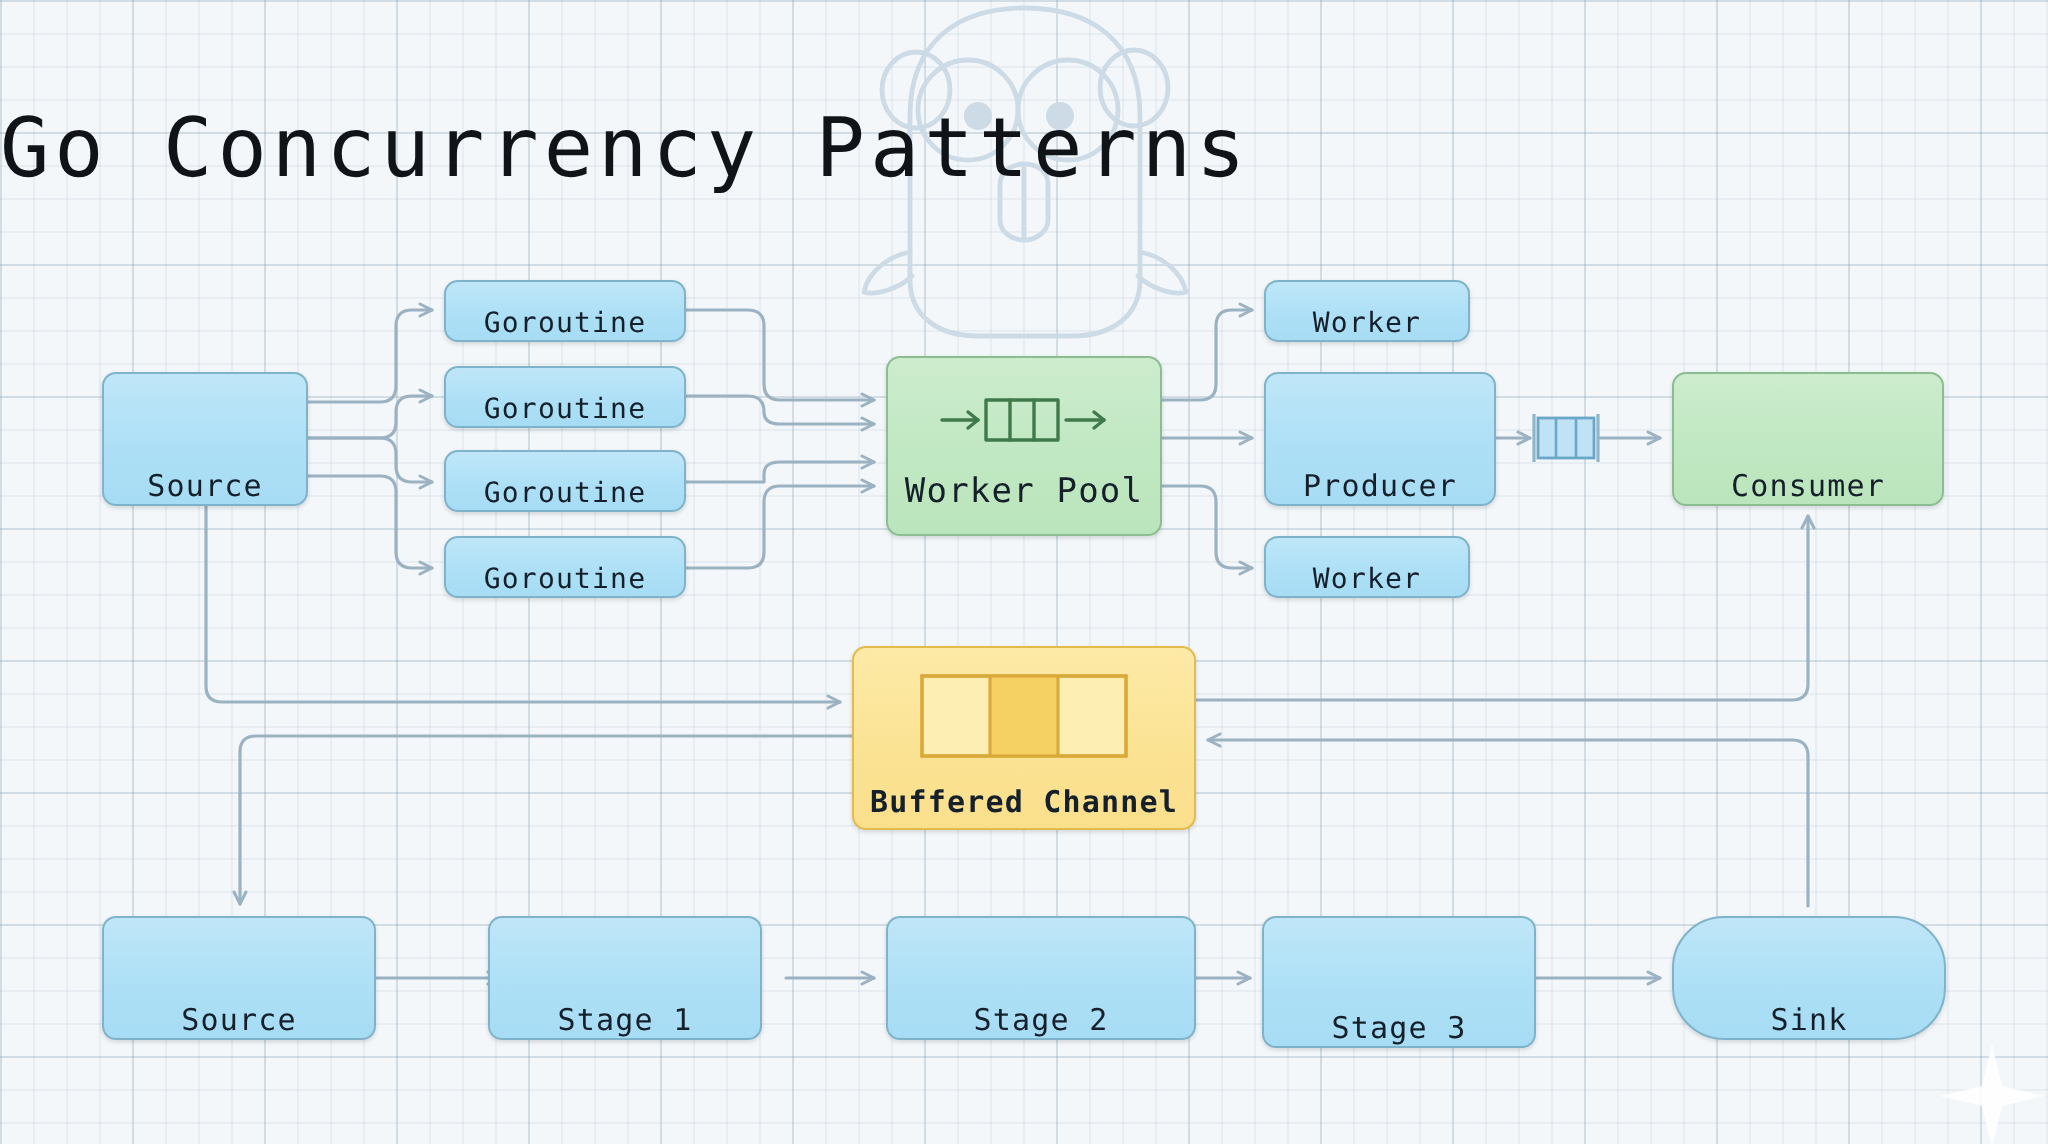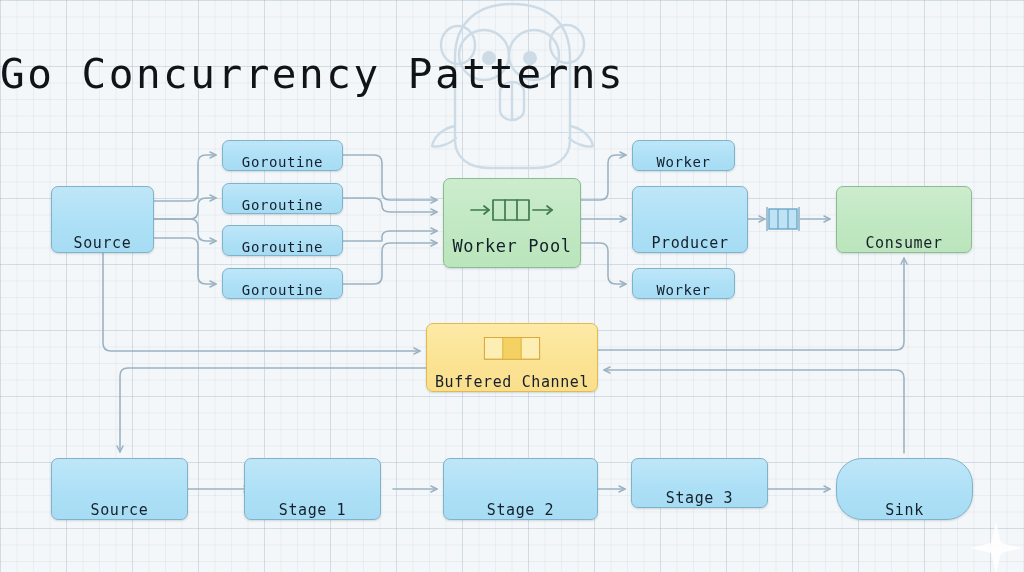--- a/index.html
+++ b/index.html
@@ -205,40 +205,40 @@
     <span class="lbl">Producer</span>
   </div>
   <div class="node n-blue" style="left:632px; top:268px; width:103px; height:31px; font-size:14px;">
     <span class="lbl">Worker</span>
   </div>
 
   <div class="node n-green" style="left:836px; top:186px; width:136px; height:67px; font-size:15px;">
     <span class="lbl">Consumer</span>
   </div>
 
-  <div class="node n-yellow" style="left:426px; top:323px; width:172px; height:69px; font-size:15px; justify-content:flex-start; padding-top:13px; z-index:4;">
+  <div class="node n-yellow" style="left:426px; top:323px; width:172px; height:92px; font-size:15px; justify-content:flex-start; padding-top:13px; z-index:4;font-weight:bold;">
     <svg width="104" height="42" viewBox="0 0 104 42" xmlns="http://www.w3.org/2000/svg">
       <rect x="1" y="1" width="102" height="40" fill="#fdeeb4" stroke="#d9a93a" stroke-width="1.6"></rect>
       <rect x="35" y="1" width="34" height="40" fill="#f5d163" stroke="none"></rect>
       <line x1="35" y1="1" x2="35" y2="41" stroke="#d9a93a" stroke-width="1.6"></line>
       <line x1="69" y1="1" x2="69" y2="41" stroke="#d9a93a" stroke-width="1.6"></line>
       <rect x="1" y="1" width="102" height="40" fill="none" stroke="#d9a93a" stroke-width="1.6"></rect>
     </svg>
     <span class="lbl" style="margin-top:14px;">Buffered Channel</span>
   </div>
 
   <div class="node n-blue" style="left:51px; top:458px; width:137px; height:62px; font-size:15px;">
     <span class="lbl">Source</span>
   </div>
   <div class="node n-blue" style="left:244px; top:458px; width:137px; height:62px; font-size:15px;">
     <span class="lbl">Stage 1</span>
   </div>
   <div class="node n-blue" style="left:443px; top:458px; width:155px; height:62px; font-size:15px;">
     <span class="lbl">Stage 2</span>
   </div>
-  <div class="node n-blue" style="left:631px; top:458px; width:137px; height:50px; font-size:15px;">
+  <div class="node n-blue" style="left:631px; top:458px; width:137px; height:66px; font-size:15px;">
     <span class="lbl">Stage 3</span>
   </div>
   <div class="node n-blue" style="left:836px; top:458px; width:137px; height:62px; font-size:15px;border-radius:26px;">
     <span class="lbl">Sink</span>
   </div>
 
 </div>
 
 </body></html>

